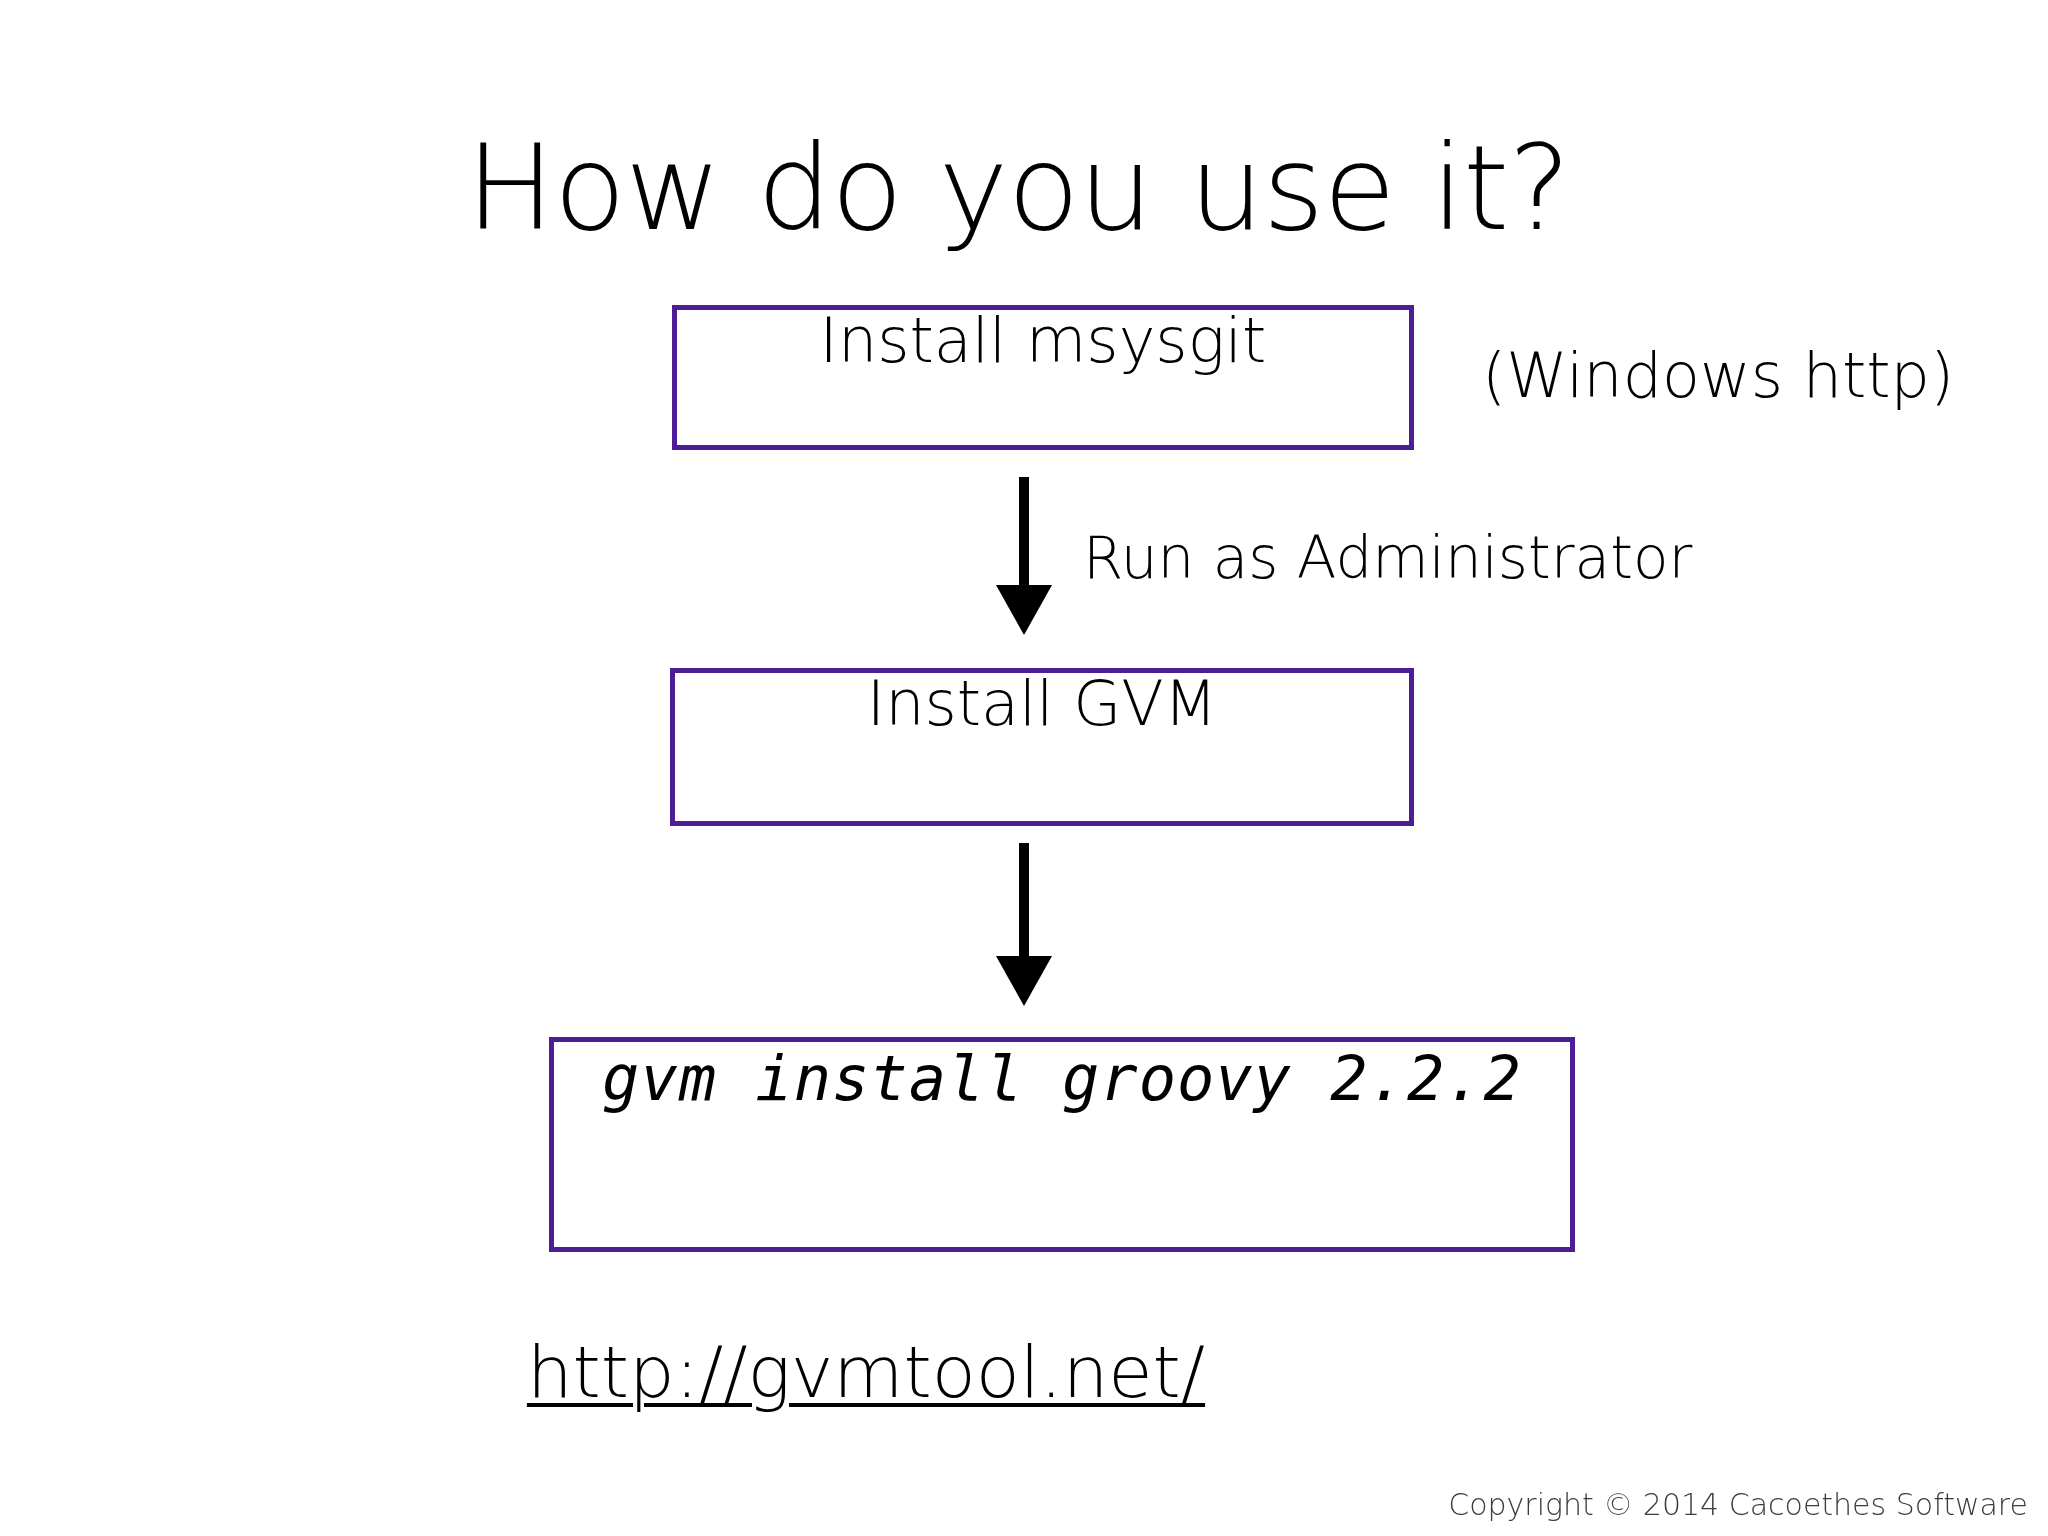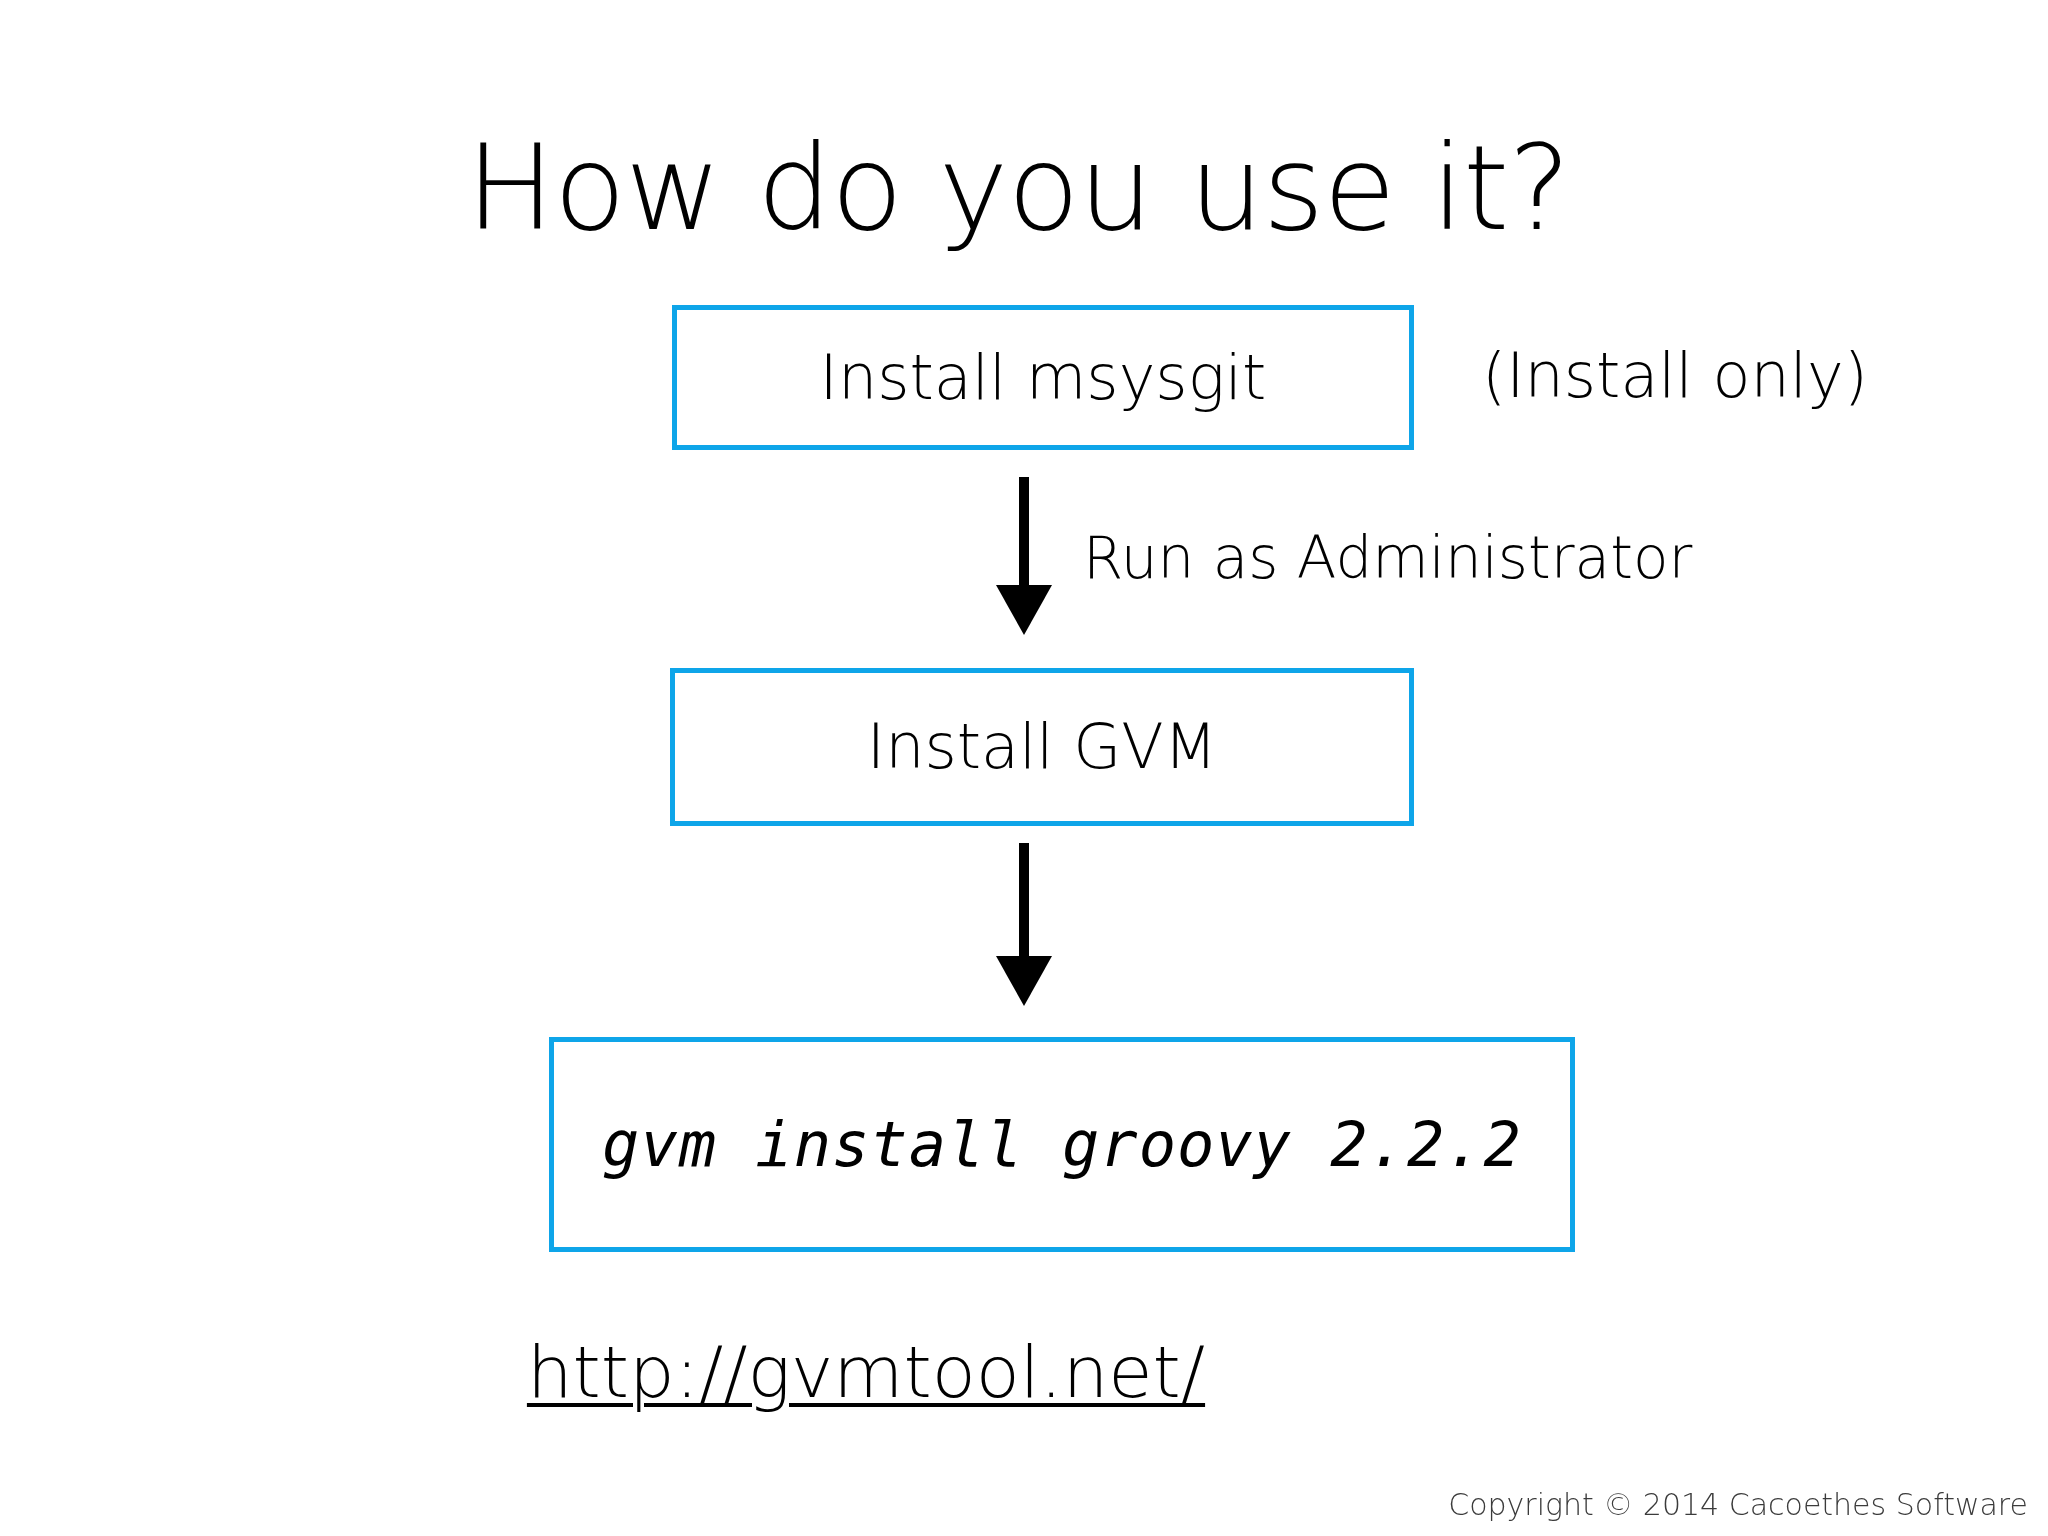--- a/index.html
+++ b/index.html
@@ -35,24 +35,24 @@
     line-height: 1.05;
     letter-spacing: -1px;
     color: #000000;
     white-space: nowrap;
   }
 
   
   .flow-box {
     position: absolute;
     box-sizing: border-box;
-    border: 5px solid #0ea5e9;
+    border: 5px solid #4c1d95;
     background: #ffffff;
     display: flex;
-    align-items: center;
+    align-items: flex-start;
     justify-content: center;
   }
   .flow-box-label {
     font-family: "DejaVu Sans", sans-serif;
     font-weight: 300;
     font-size: 62px;
     line-height: 1;
     color: #000000;
     white-space: nowrap;
   }
@@ -166,21 +166,21 @@
 <body>
 
 <div class="slide">
 
   <h1 class="slide-title">How do you use it?</h1>
 
   <div class="flow-box" id="box-msysgit">
     <span class="flow-box-label">Install msysgit</span>
   </div>
 
-  <span class="side-note" id="note-windows-only">(Install only)</span>
+  <span class="side-note" id="note-windows-only">(Windows http)</span>
 
   <div class="arrow" id="arrow-1">
     <svg viewBox="0 0 74 158" width="74" height="158" aria-hidden="true">
       <rect x="32" y="0" width="10" height="112" fill="#000000"></rect>
       <polygon points="9,108 65,108 37,158" fill="#000000"></polygon>
     </svg>
   </div>
 
   <span id="label-run-as-admin">Run as Administrator</span>
 

